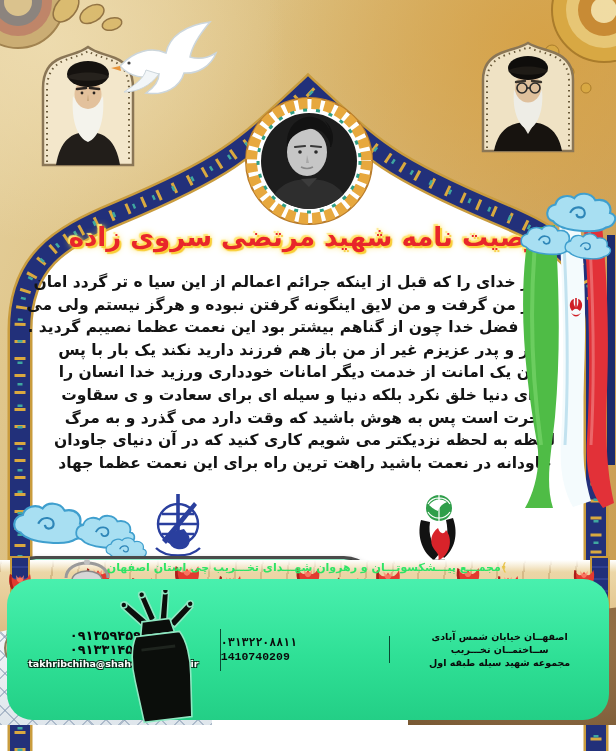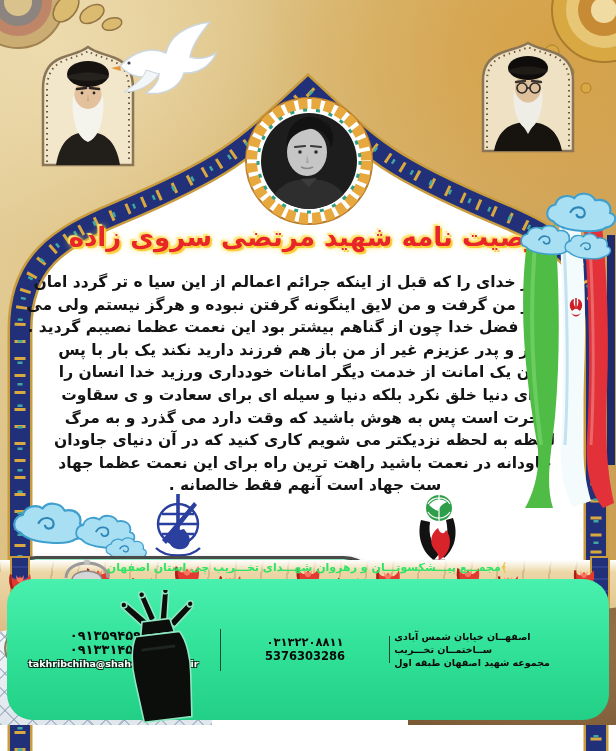--- a/index.html
+++ b/index.html
@@ -25,23 +25,23 @@
   
   .banner{left:124px;top:649px;width:374px;height:71px;border-radius:36px;
     background:#0b0b0b;border:3px solid #4a4a4a;box-shadow:0 4px 6px rgba(0,0,0,.45),inset 0 0 0 1.5px #8fe8c2;
     z-index:15;}
   .banner-heading{position:absolute;top:2px;left:12px;right:14px;height:20px;direction:rtl;
     color:#2ee465;font-size:11px;font-weight:bold;text-align:center;white-space:nowrap;line-height:20px;}
   .banner-heading .orn{color:#e8c34a;font-weight:bold;}
   .banner-panel{position:absolute;left:7px;right:7px;top:23px;bottom:5px;border-radius:26px;
     background:linear-gradient(180deg,#49f0ae 0%,#2fe096 55%,#23cf86 100%);
     display:flex;direction:rtl;align-items:center;overflow:hidden;}
-  .col-address{flex:0 0 35%;text-align:left;direction:rtl;padding:0 4px;}
+  .col-address{flex:0 0 35%;text-align:center;direction:rtl;padding:0 4px;}
   .col-address div{font-size:9.5px;font-weight:bold;color:#0a0a0a;line-height:13px;white-space:nowrap;}
-  .col-phones{flex:0 0 28%;text-align:center;border-right:1.5px solid #0a4a32;}
+  .col-phones{flex:0 0 28%;text-align:left;border-right:1.5px solid #0a4a32;font-family:Liberation Mono, monospace;}
   .col-phones div{font-size:11.5px;font-weight:bold;color:#0a0a0a;line-height:13.5px;direction:ltr;white-space:nowrap;}
   .col-mobiles{flex:1;text-align:center;border-right:1.5px solid #0a4a32;}
   .col-mobiles div{font-size:13px;font-weight:bold;color:#0a0a0a;line-height:14px;direction:ltr;white-space:nowrap;}
   .col-mobiles .email{font-size:9.5px;color:#ffffff;font-weight:bold;
     text-shadow:1px 1px 0 #0a2a1a,-1px 1px 0 #0a2a1a,1px -1px 0 #0a2a1a,-1px -1px 0 #0a2a1a;}
 
   
   .scene{left:0;top:556px;width:616px;height:169px;z-index:10;}
   .wood{position:absolute;left:0;top:4px;width:616px;height:102px;
     background:
@@ -177,21 +177,20 @@
   <div class="abs bodytext">
     <div>شکر خدای را که قبل از اینکه جرائم اعمالم از این سیا ه تر گردد امان</div>
     <div>را از من گرفت و من لایق اینگونه گرفتن نبوده و هرگز نیستم ولی می</div>
     <div>دانم فضل خدا چون از گناهم بیشتر بود این نعمت عظما نصیبم گردید .</div>
     <div>مادر و پدر عزیزم غیر از من باز هم فرزند دارید نکند یک بار با پس</div>
     <div>دادن یک امانت از خدمت دیگر امانات خودداری ورزید خدا انسان را</div>
     <div>برای دنیا خلق نکرد بلکه دنیا و سیله ای  برای سعادت و ی سقاوت</div>
     <div>آخرت است پس به هوش باشید که وقت دارد می گذرد و به مرگ</div>
     <div>لحظه به لحظه نزدیکتر می شویم کاری کنید که در آن دنیای جاودان</div>
     <div>جاودانه در نعمت باشید راهت ترین راه برای این نعمت عظما جهاد</div>
-    <div>ست جهاد است آنهم فقط خالصانه .</div>
   </div>
 
   <svg class="abs" style="left:515px;top:205px;z-index:8" width="101" height="305" viewBox="0 0 101 305">
     <rect x="92" y="30" width="8" height="230" fill="#1c2a6b"></rect>
     <path d="M14 24 C2 95 10 170 22 238 C26 260 20 286 10 303 L38 303 C30 278 36 250 40 212 C46 145 44 76 40 20 Z" fill="#4fbc46"></path>
     <path d="M20 40 C14 110 18 180 26 240" stroke="#7ed870" stroke-width="4" fill="none" opacity=".6"></path>
     <path d="M44 16 C48 86 50 166 46 236 C44 268 50 288 58 302 L76 296 C68 268 66 240 68 192 C72 116 70 58 64 12 Z" fill="#f4fbfd"></path>
     <path d="M48 20 C52 90 54 170 50 240" stroke="#c2e2ef" stroke-width="3" fill="none"></path>
     <g transform="translate(57,100)" fill="#cf1f26">
       <path d="M0 6 C-4 1 -2 -5 2 -6 C1 -2 2 1 4 3 Z"></path>
@@ -336,25 +335,25 @@
         <rect x="92" y="134" width="18" height="11" rx="5" fill="#c6ccd4" stroke="#7a828c" transform="rotate(-8 101 139)"></rect>
       </g>
     </svg>
 
     <div class="banner">
       <div class="banner-heading"><span class="orn">﴾</span><span>مجمـــع پیـــشکسوتـــان و رهروان شهـــدای تخـــریب چی استان اصفهان</span></div>
       <div class="banner-panel">
         <div class="col-address">
           <div>اصفهــان خیابان شمس آبادی</div>
           <div>ســاختمــان تخـــریب</div>
-          <div>مجموعه شهید اصفهان طبقه اول</div>
+          <div>مجموعه شهید سیله طبقه اول</div>
         </div>
         <div class="col-phones">
           <div>۰۳۱۳۲۲۰۸۸۱۱</div>
-          <div>5376303286</div>
+          <div>1410740209</div>
         </div>
         <div class="col-mobiles">
           <div>۰۹۱۳۵۹۴۵۹۰۴</div>
           <div>۰۹۱۳۳۱۴۵۹۰۴</div>
           <div class="email">takhribchiha@shahedinmabar.ir</div>
         </div>
       </div>
     </div>
 
     <svg style="position:absolute;left:104px;top:34px;z-index:16;" width="112" height="134" viewBox="0 0 112 134">

